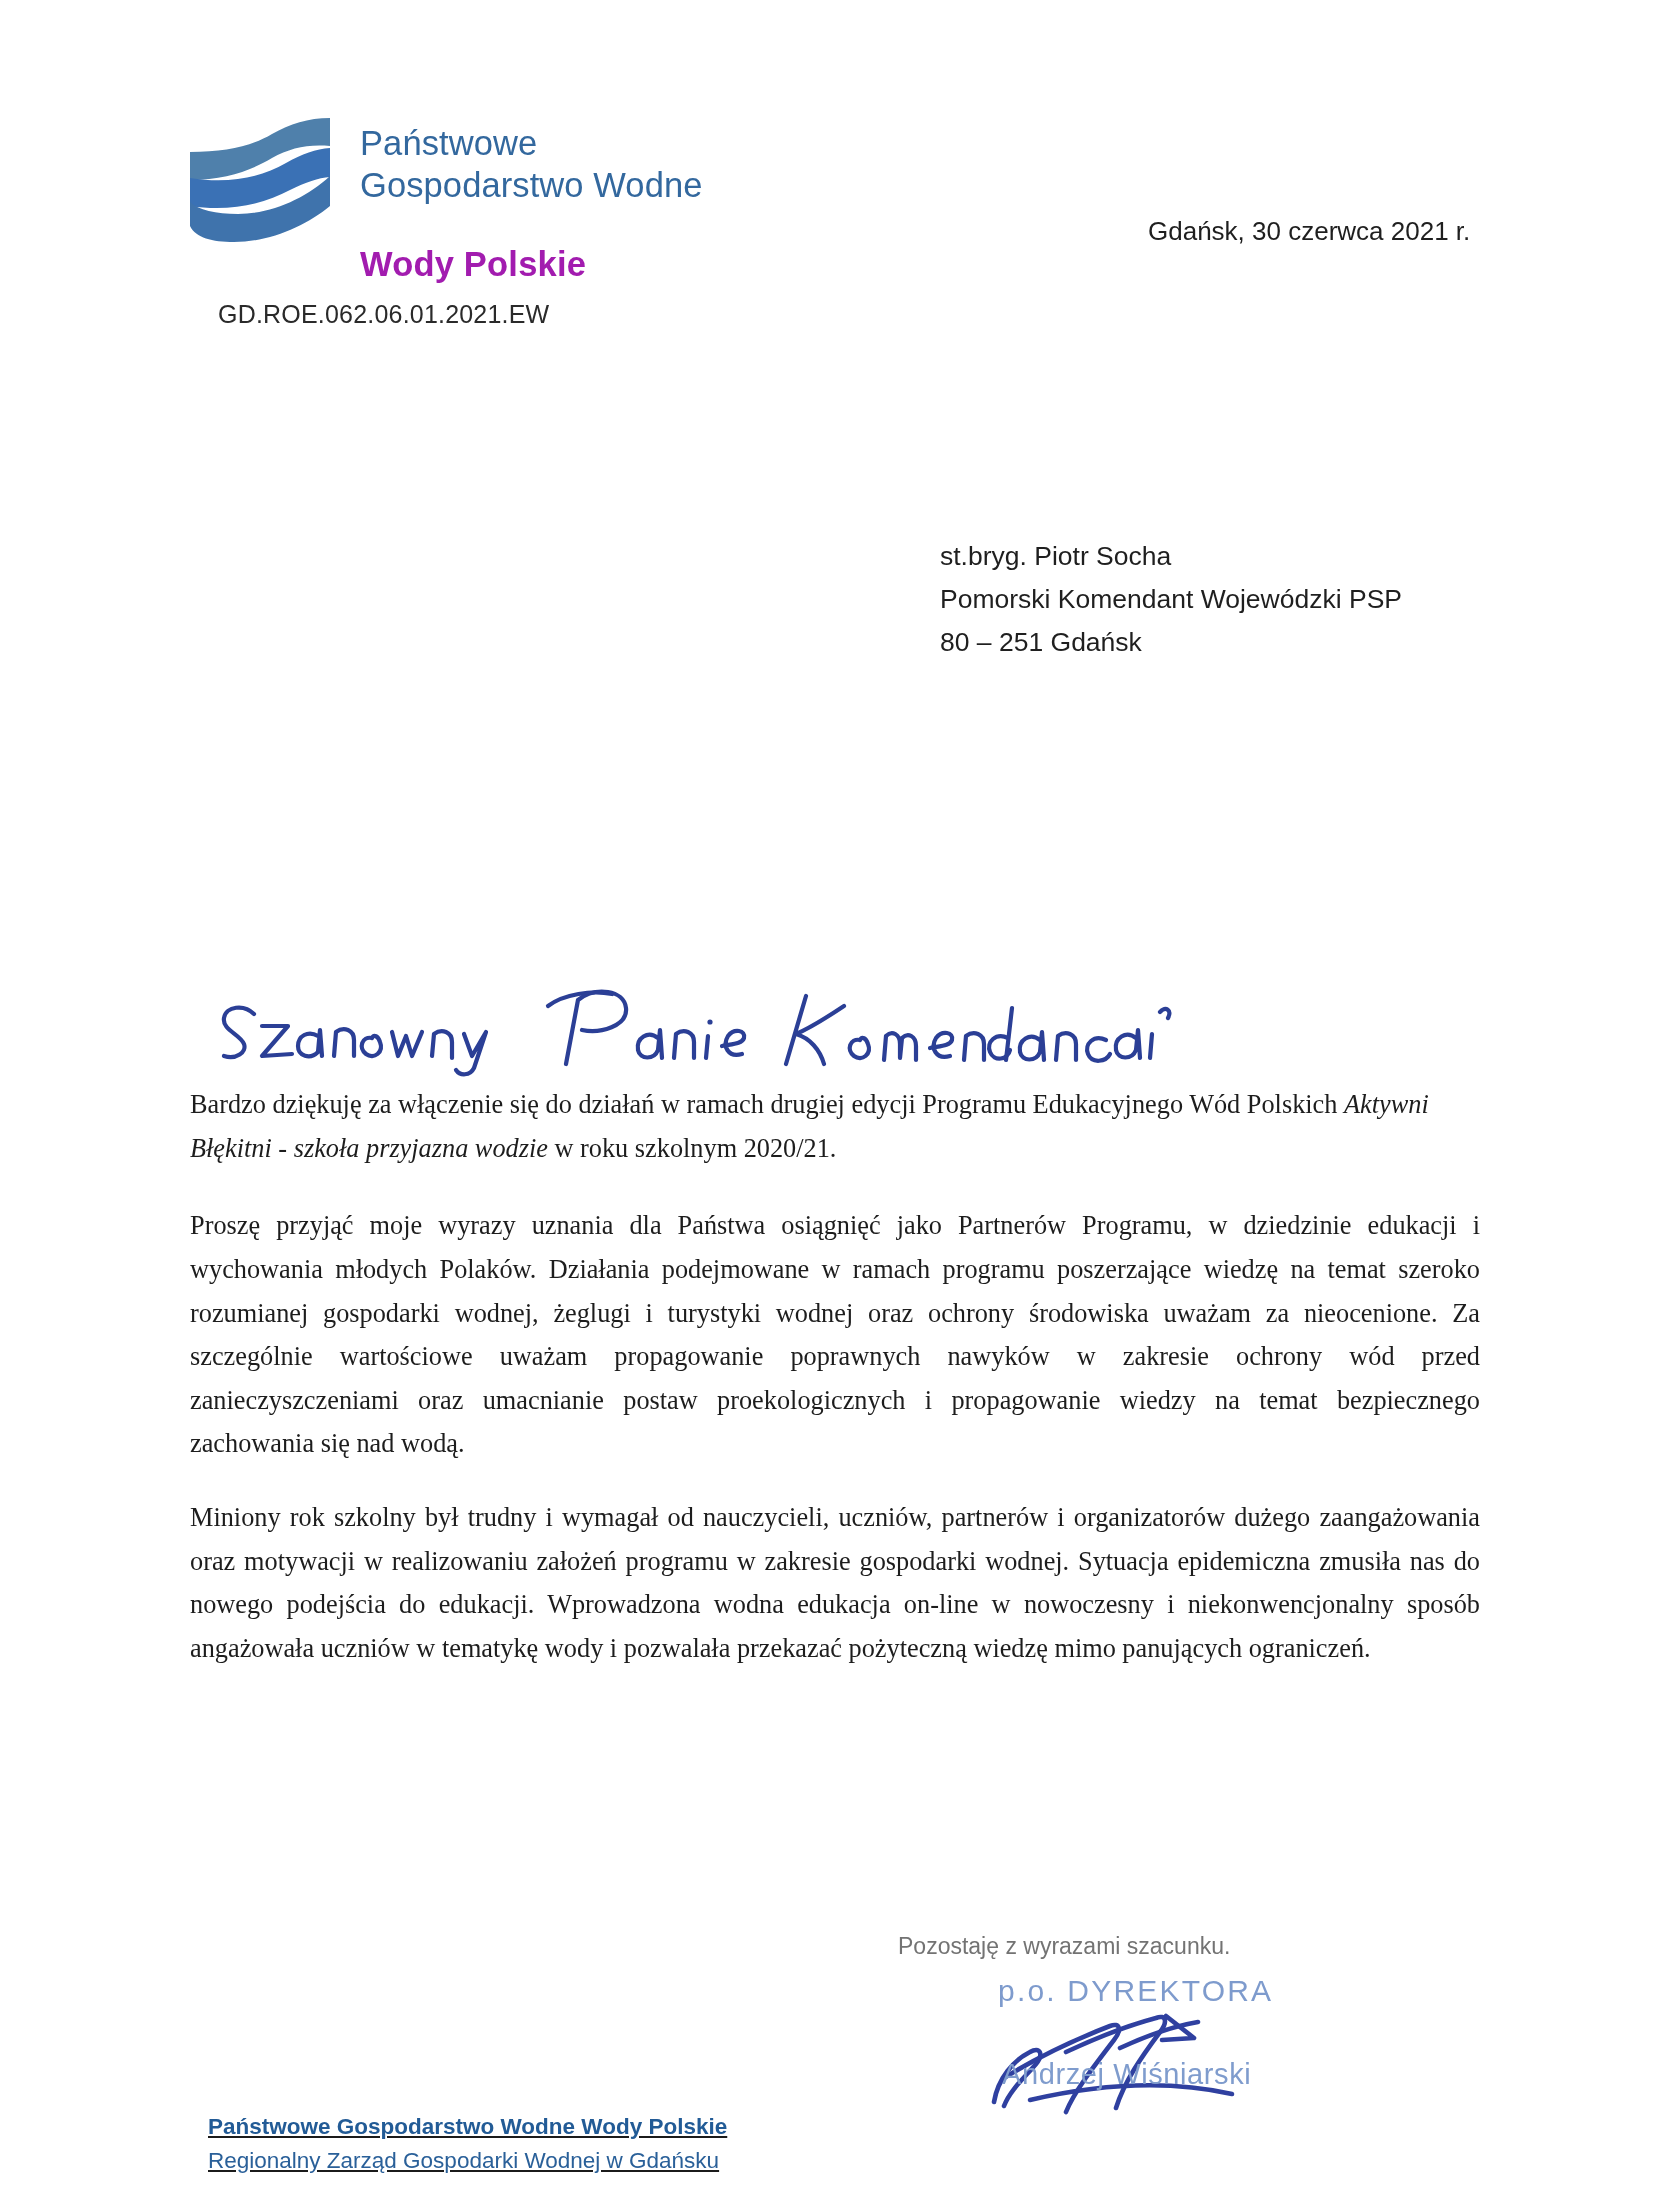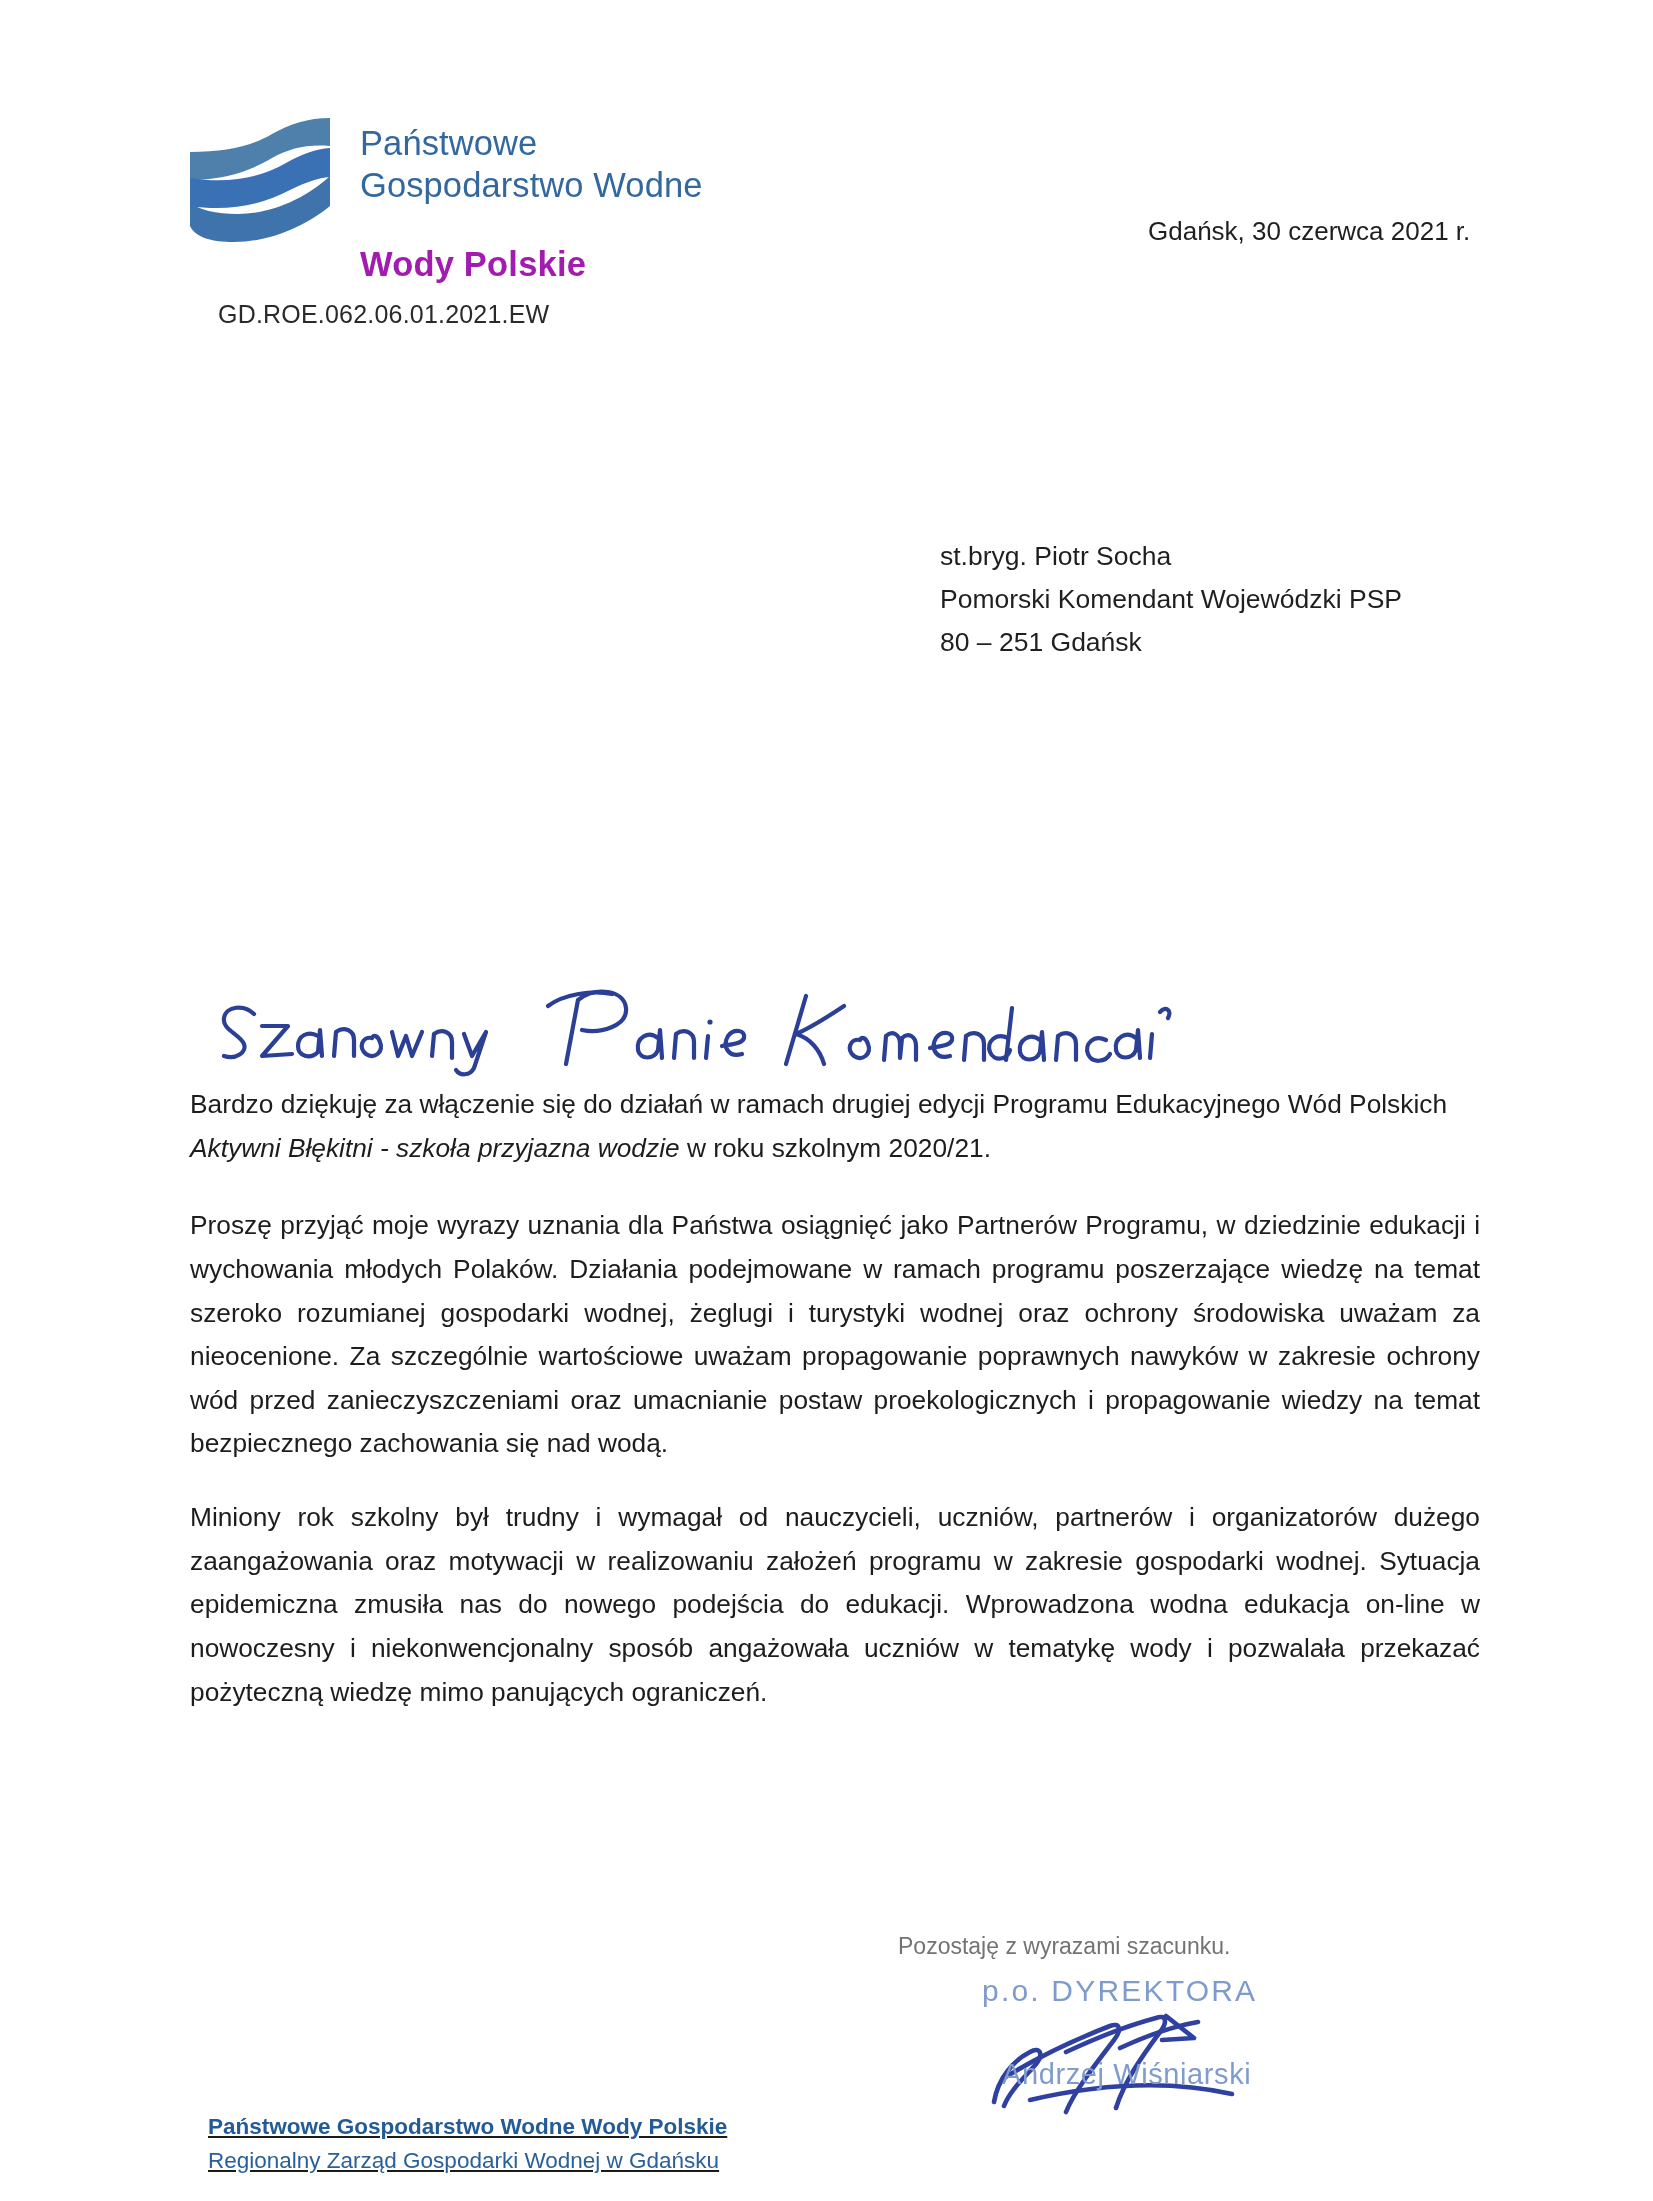--- a/index.html
+++ b/index.html
@@ -96,20 +96,21 @@
     height: 110px;
   }
   .salutation-hand svg { display: block; overflow: visible; }
 
   
   .body-block {
     position: absolute;
     left: 190px;
     top: 1083px;
     width: 1290px;
+    font-family: Liberation Serif, serif;
   }
   .para {
     font-size: 26.3px;
     line-height: 1.66;
     color: #1d1d1d;
     margin: 0 0 30px 0;
   }
   .para.justify { text-align: justify; text-justify: inter-word; }
   .para.lead { text-align: left; margin-bottom: 34px; }
   .para em { font-style: italic; }
@@ -132,21 +133,21 @@
     height: 150px;
   }
   .stamp-line {
     position: absolute;
     font-family: "Liberation Sans", sans-serif;
     color: #8fa9d4;
     letter-spacing: 2.2px;
     white-space: nowrap;
   }
   .stamp-po {
-    left: 2px;
+    left: 18px;
     top: 2px;
     font-size: 30px;
     color: #7e9bcd;
   }
   .stamp-name {
     left: 22px;
     top: 86px;
     font-size: 29px;
     letter-spacing: 0.6px;
     color: #7f9ccd;

